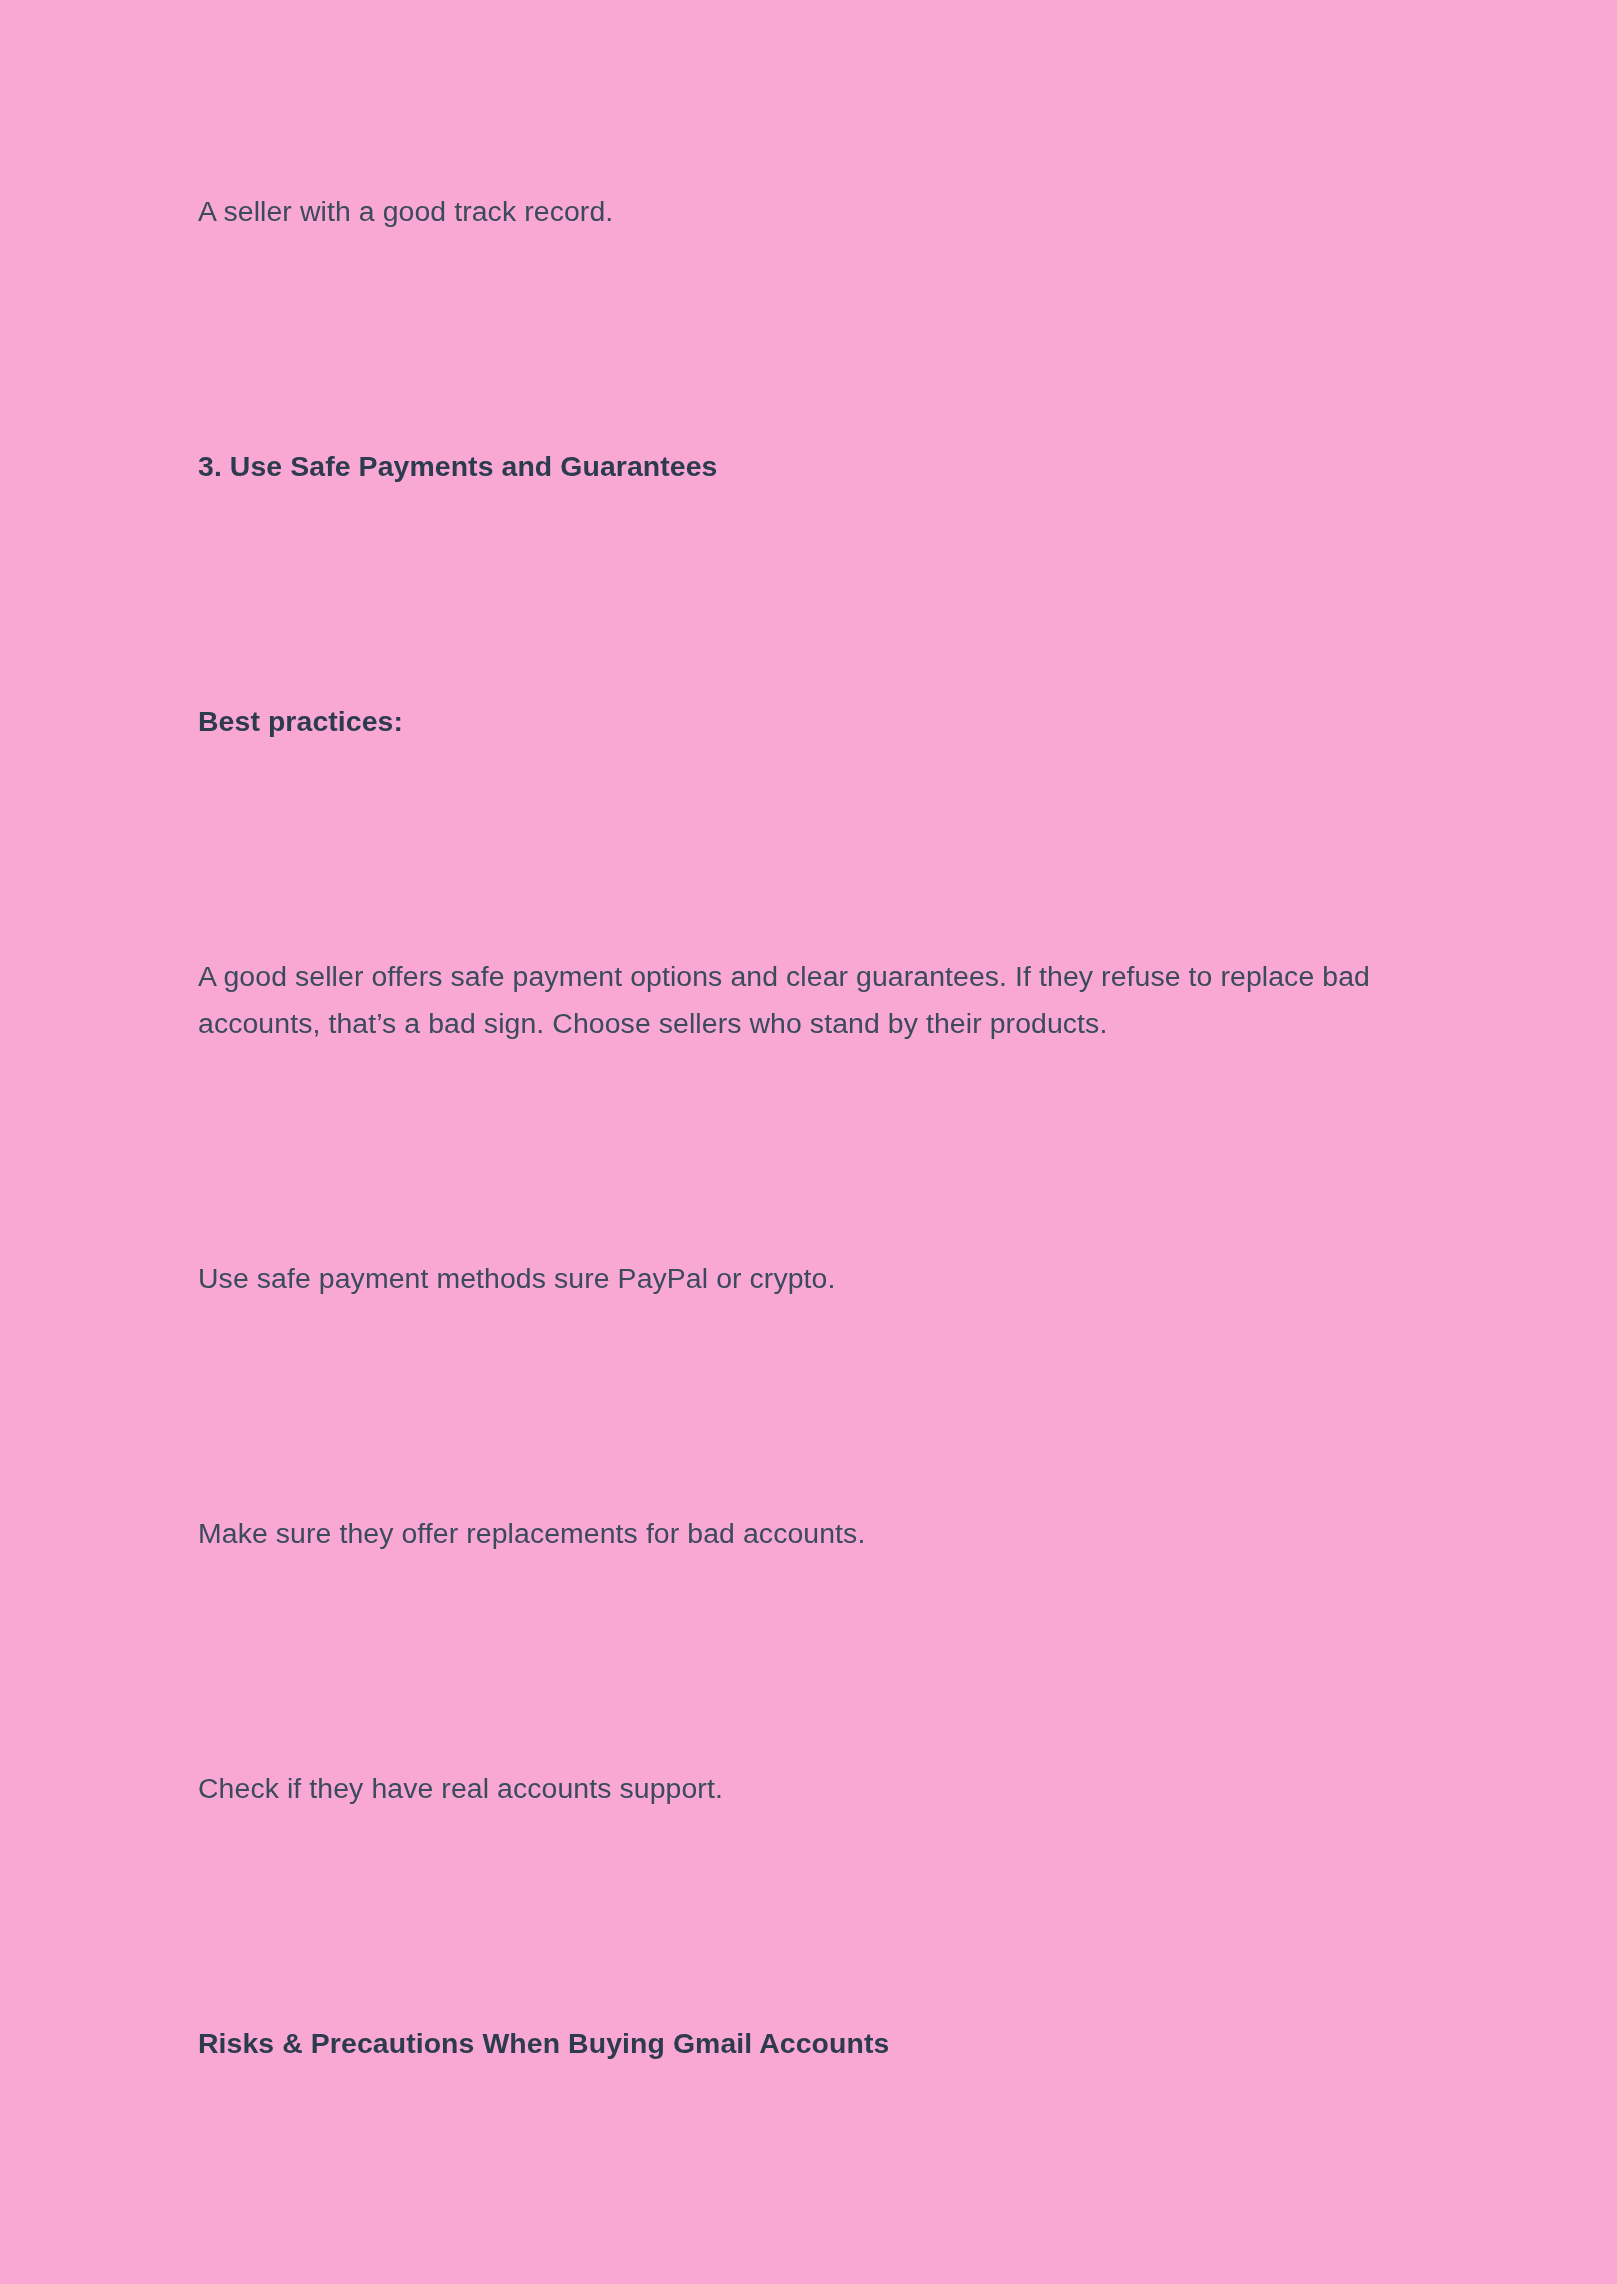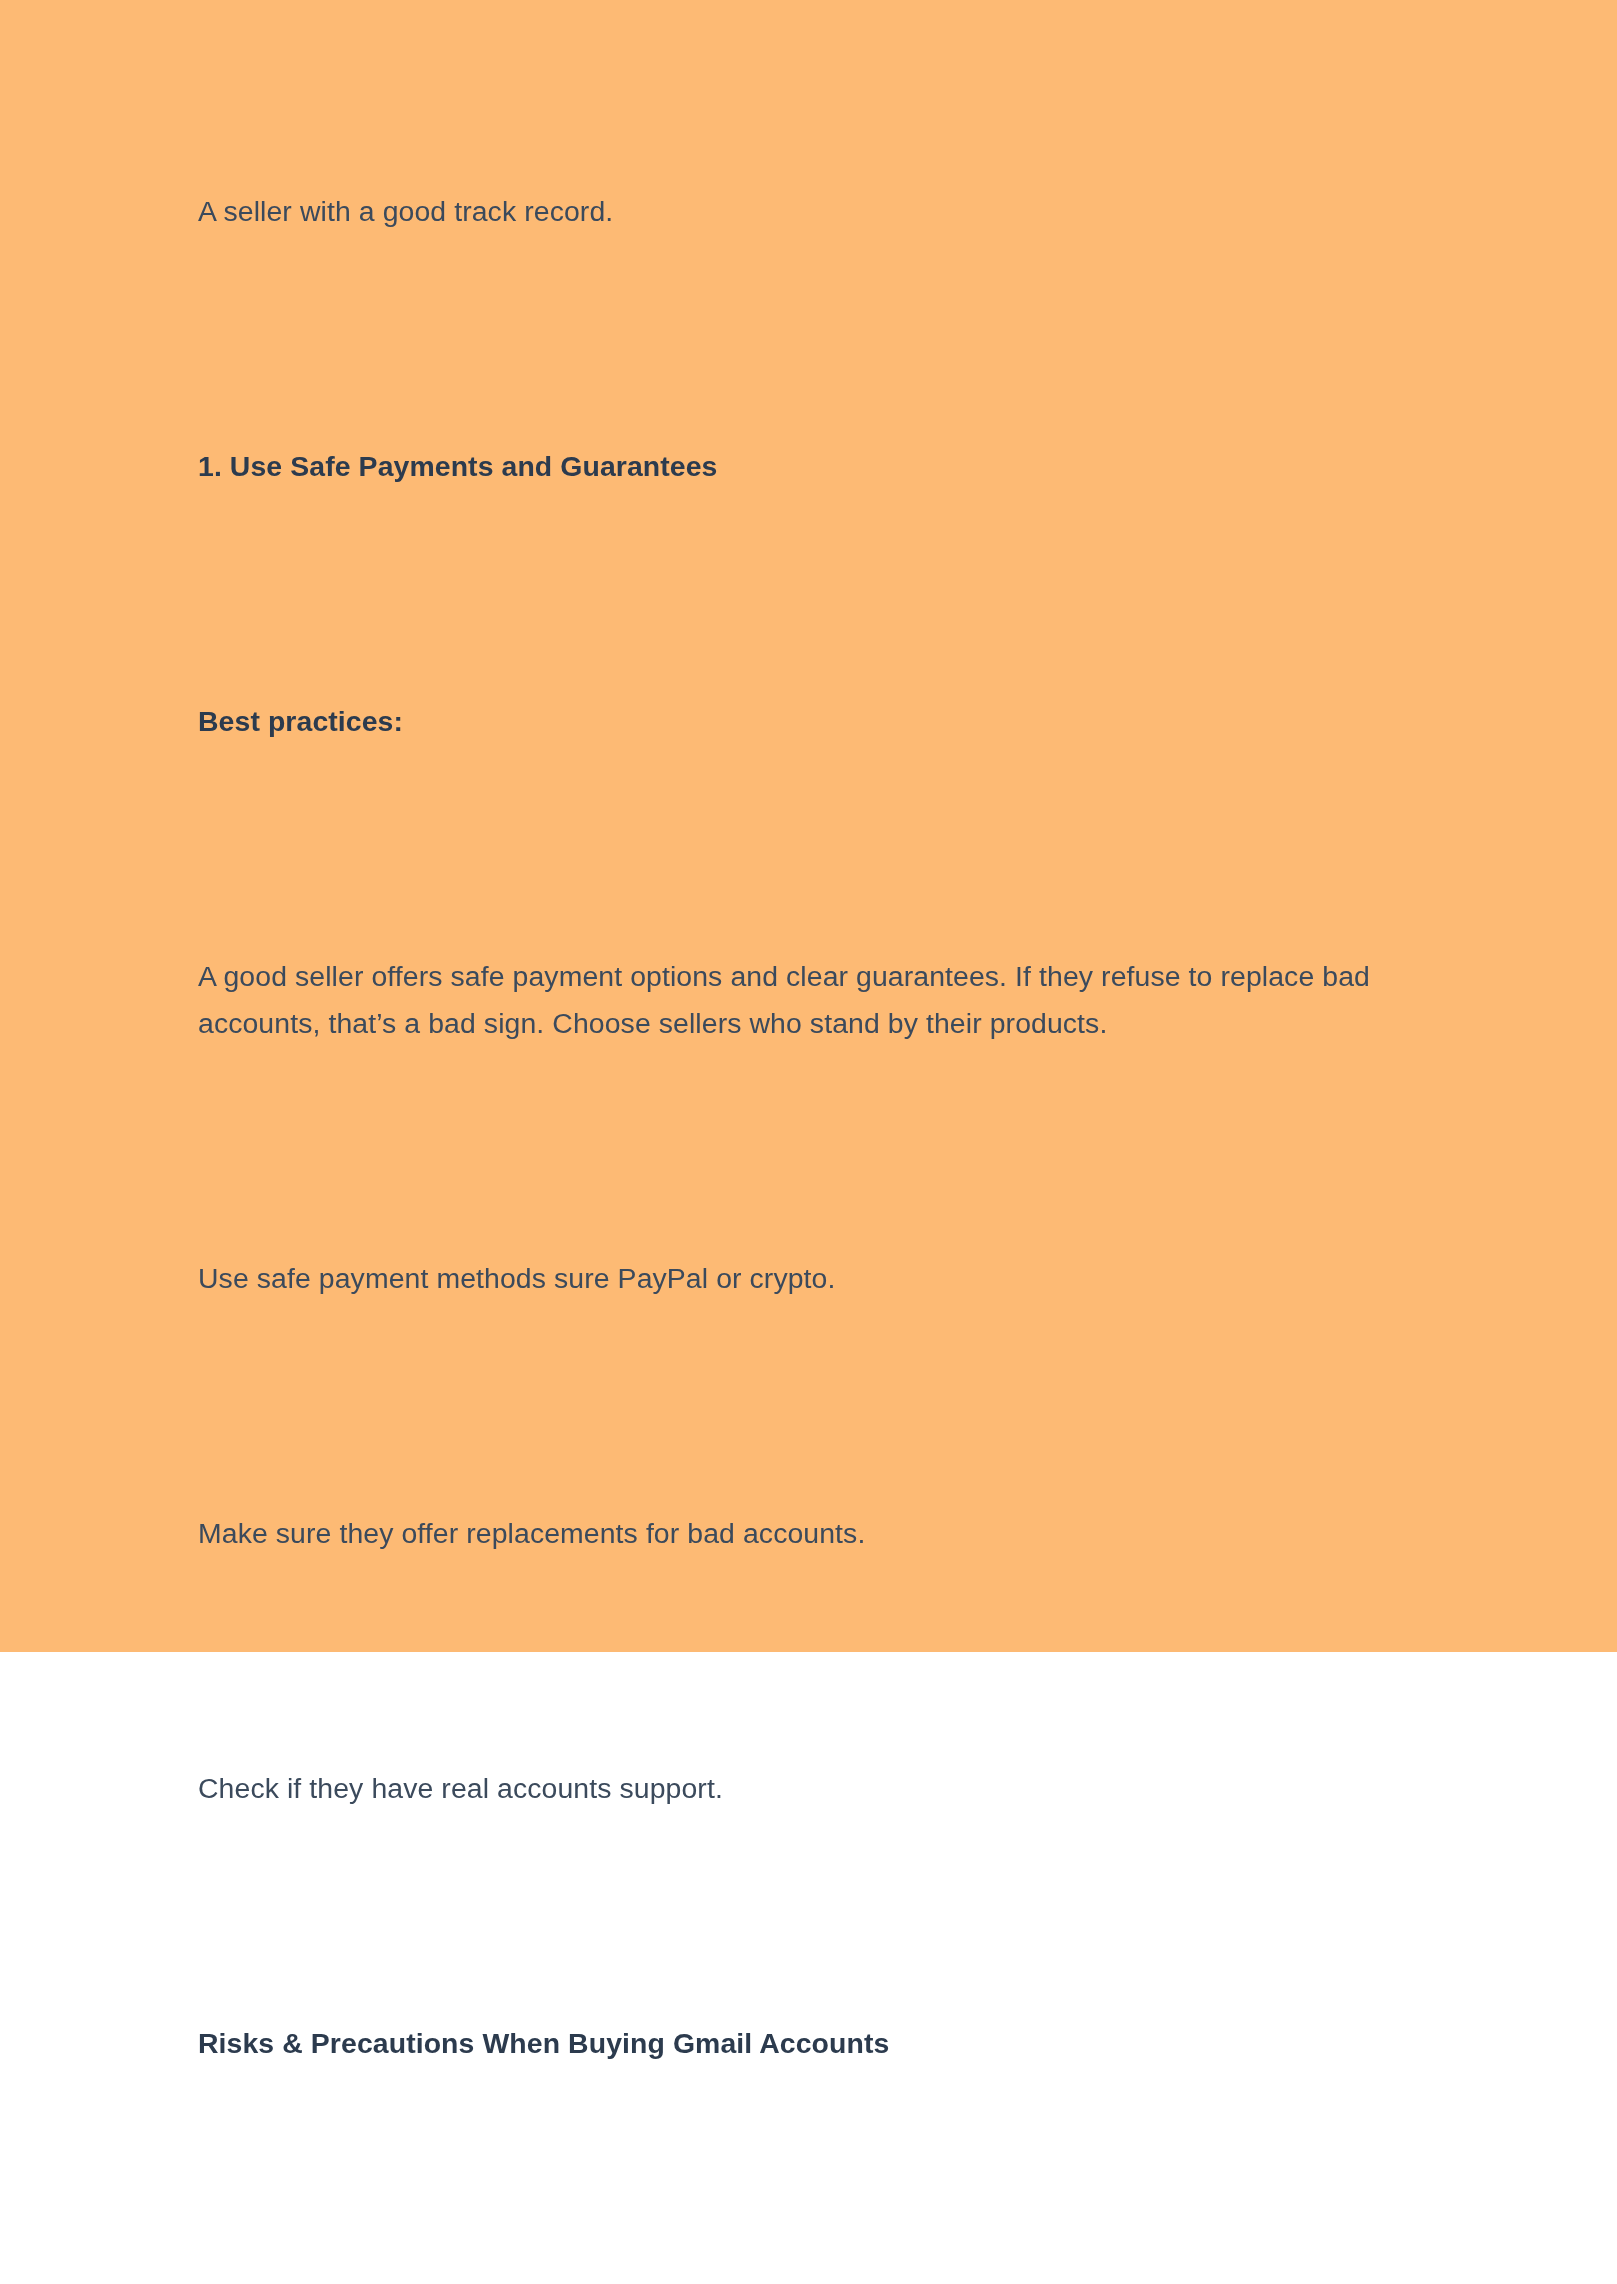--- a/index.html
+++ b/index.html
@@ -9,23 +9,23 @@
   }
   body {
     width: 1617px;
     height: 2284px;
     font-family: "Liberation Sans", sans-serif;
     overflow: hidden;
   }
   .page {
     box-sizing: border-box;
     width: 1617px;
-    height: 1652px;
+    height: 2284px;
     padding: 188px 190px 0 198px;
-    background: #fdba74;
+    background: #f9a8d4;
   }
   .block {
     margin: 0 0 208px 0;
     max-width: 1219px;
     font-size: 28.4px;
     line-height: 47px;
     color: #3b4a5c;
     letter-spacing: 0.1px;
   }
   .block.heading {
@@ -33,21 +33,21 @@
     color: #2c3b4e;
   }
 </style>
 </head>
 <body>
 
 <div class="page">
 
   <p class="block">A seller with a good track record.</p>
 
-  <p class="block heading">1. Use Safe Payments and Guarantees</p>
+  <p class="block heading">3. Use Safe Payments and Guarantees</p>
 
   <p class="block heading">Best practices:</p>
 
   <p class="block">A good seller offers safe payment options and clear guarantees. If they refuse to replace bad accounts, that’s a bad sign. Choose sellers who stand by their products.</p>
 
   <p class="block">Use safe payment methods sure PayPal or crypto.</p>
 
   <p class="block">Make sure they offer replacements for bad accounts.</p>
 
   <p class="block">Check if they have real accounts support.</p>

